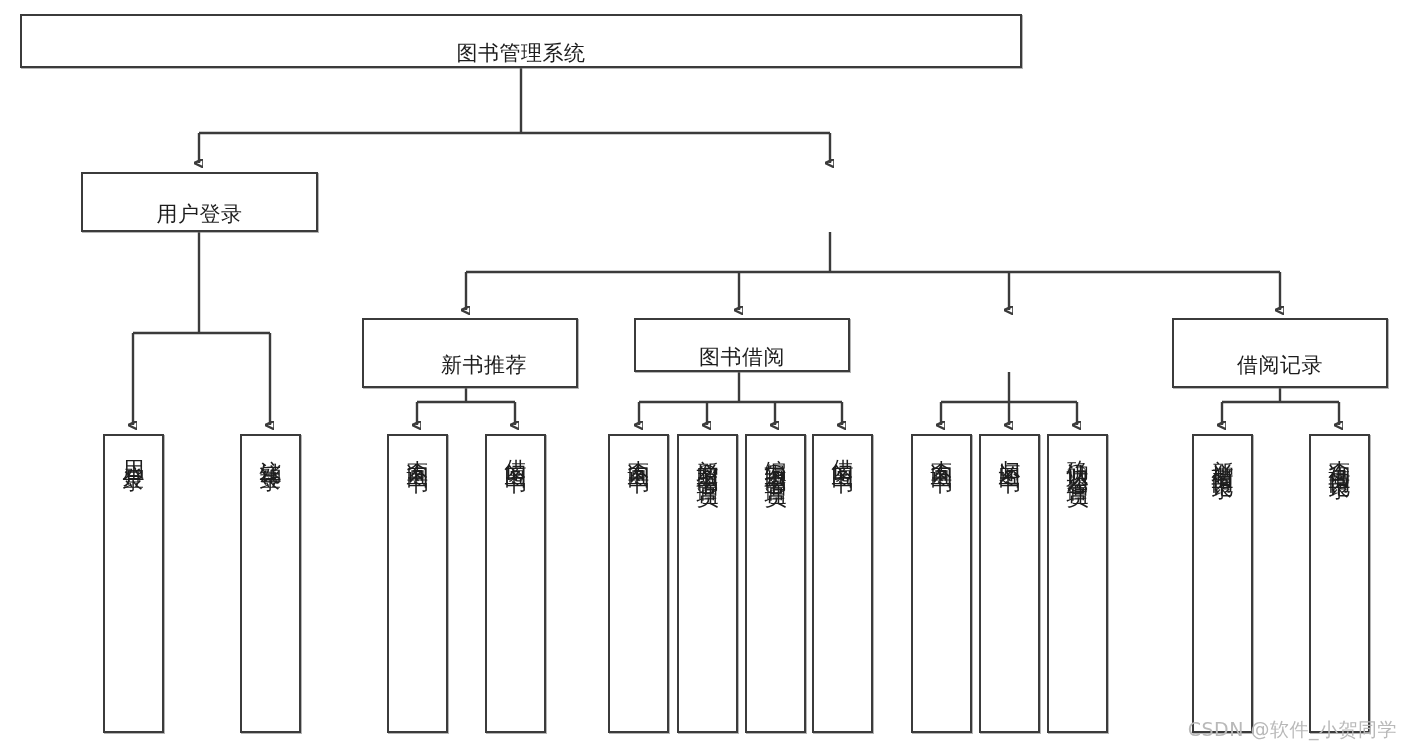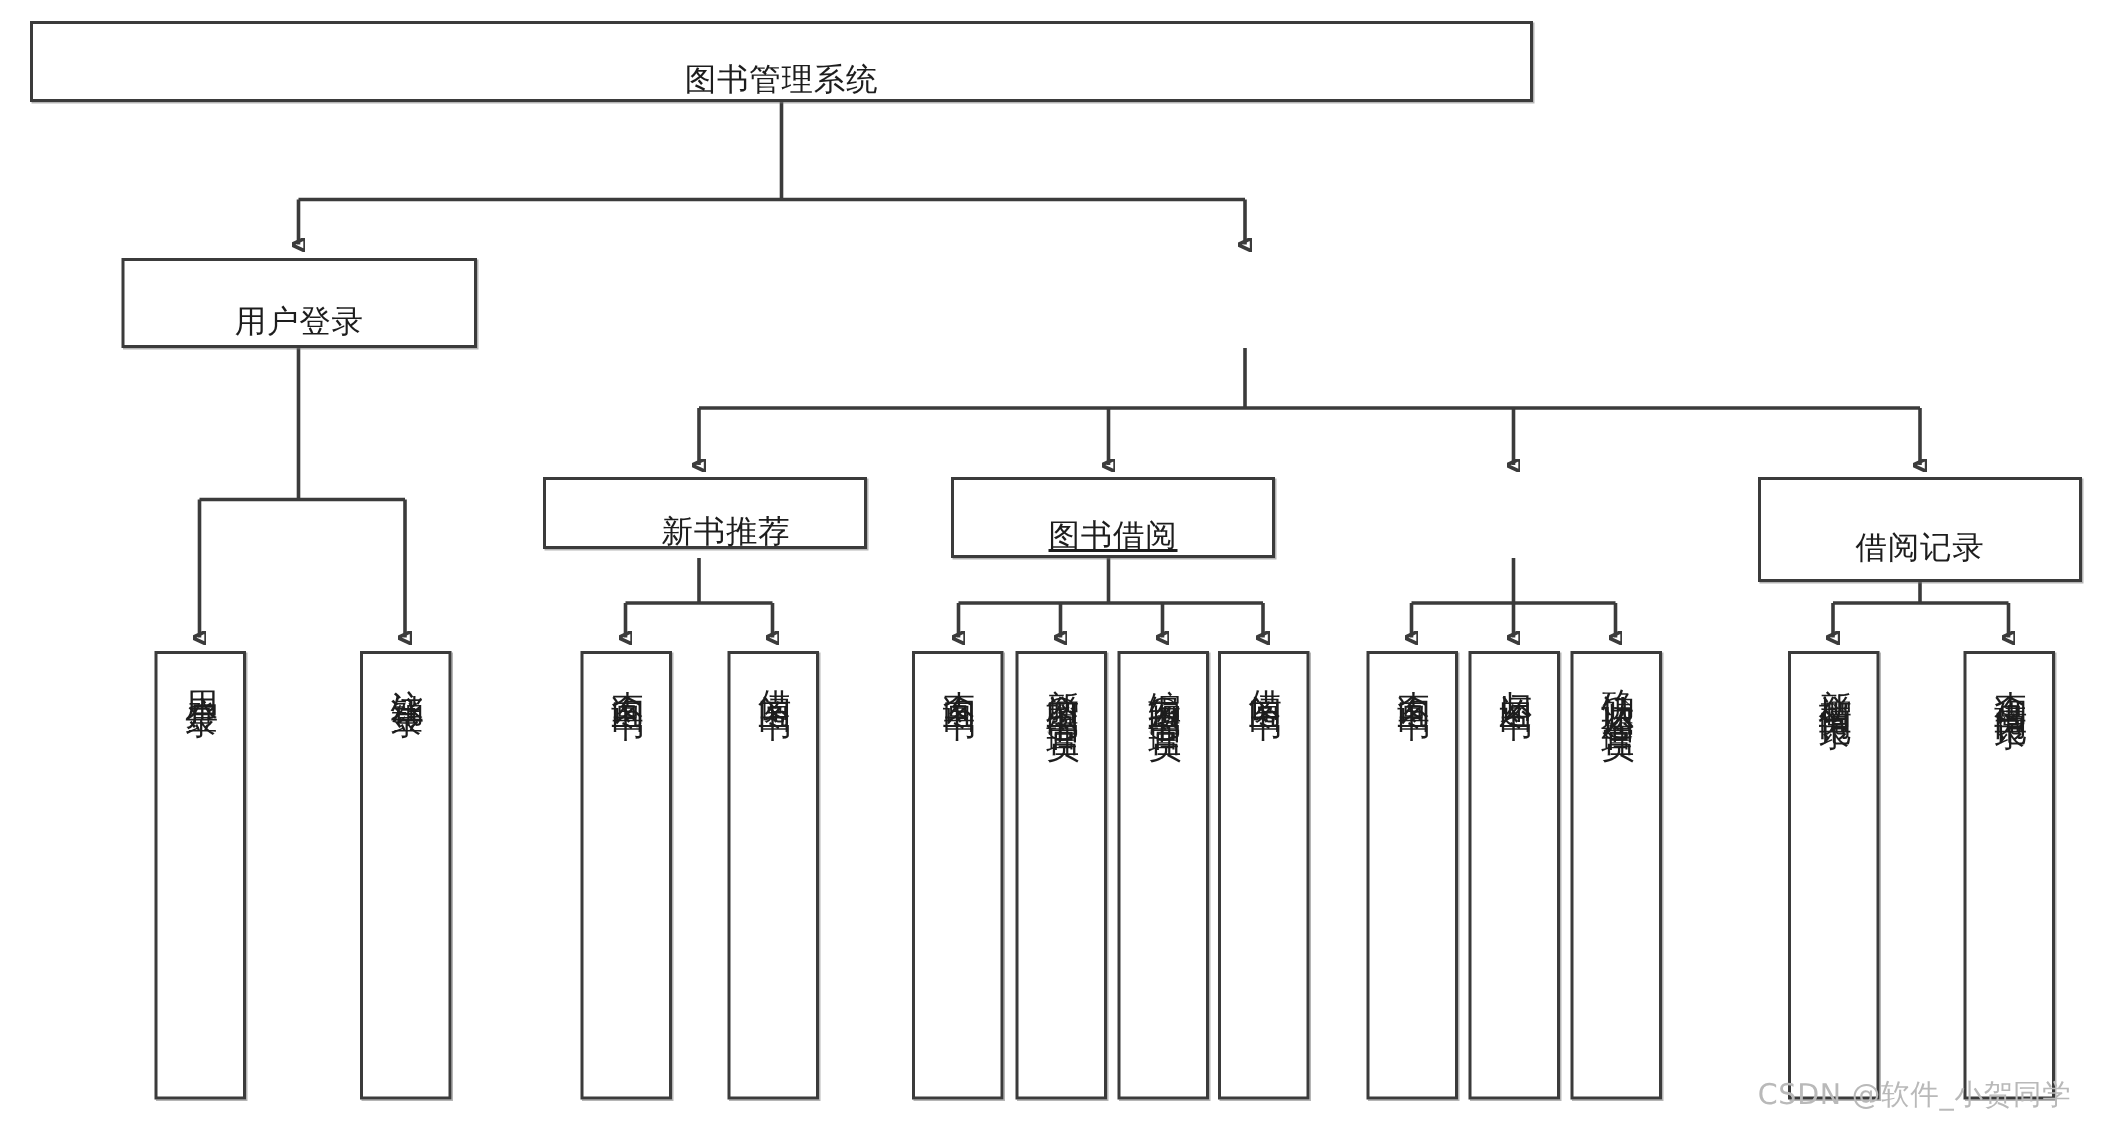--- a/index.html
+++ b/index.html
@@ -67,21 +67,21 @@
     writing-mode: vertical-rl;
     text-orientation: upright;
     font-size: 22px;
     letter-spacing: 4px;
     line-height: 1;
     white-space: nowrap;
   }
   
   #watermark {
     position: absolute;
-    right: 24px;
+    right: 8px;
     bottom: 4px;
     z-index: 5;
     font-size: 19px;
     color: #b9b9b9;
     white-space: nowrap;
     letter-spacing: 0.5px;
     pointer-events: none;
   }
 </style>
 </head>
@@ -139,25 +139,25 @@
 
   <div class="node horizontal" style="left:20px; top:14px; width:1002px; height:54px;">
     <span class="node-label">图书管理系统</span>
   </div>
 
   <div class="node horizontal" style="left:81px; top:172px; width:237px; height:60px;">
     <span class="node-label">用户登录</span>
   </div>
 
 
-  <div class="node horizontal" style="left:362px; top:318px; width:216px; height:48px;padding-left:28px;">
+  <div class="node horizontal" style="left:362px; top:318px; width:216px; height:70px;padding-left:28px;">
     <span class="node-label">新书推荐</span>
   </div>
 
-  <div class="node horizontal" style="left:634px; top:318px; width:216px; height:54px;text-decoration:underline;">
+  <div class="node horizontal" style="left:634px; top:318px; width:216px; height:54px;">
     <span class="node-label">图书借阅</span>
   </div>
 
 
   <div class="node horizontal" style="left:1172px; top:318px; width:216px; height:70px;">
     <span class="node-label">借阅记录</span>
   </div>
 
   <div class="node vertical" style="left:103px; top:434px; width:61px; height:299px;">
     <span class="node-label">用户登录</span>

